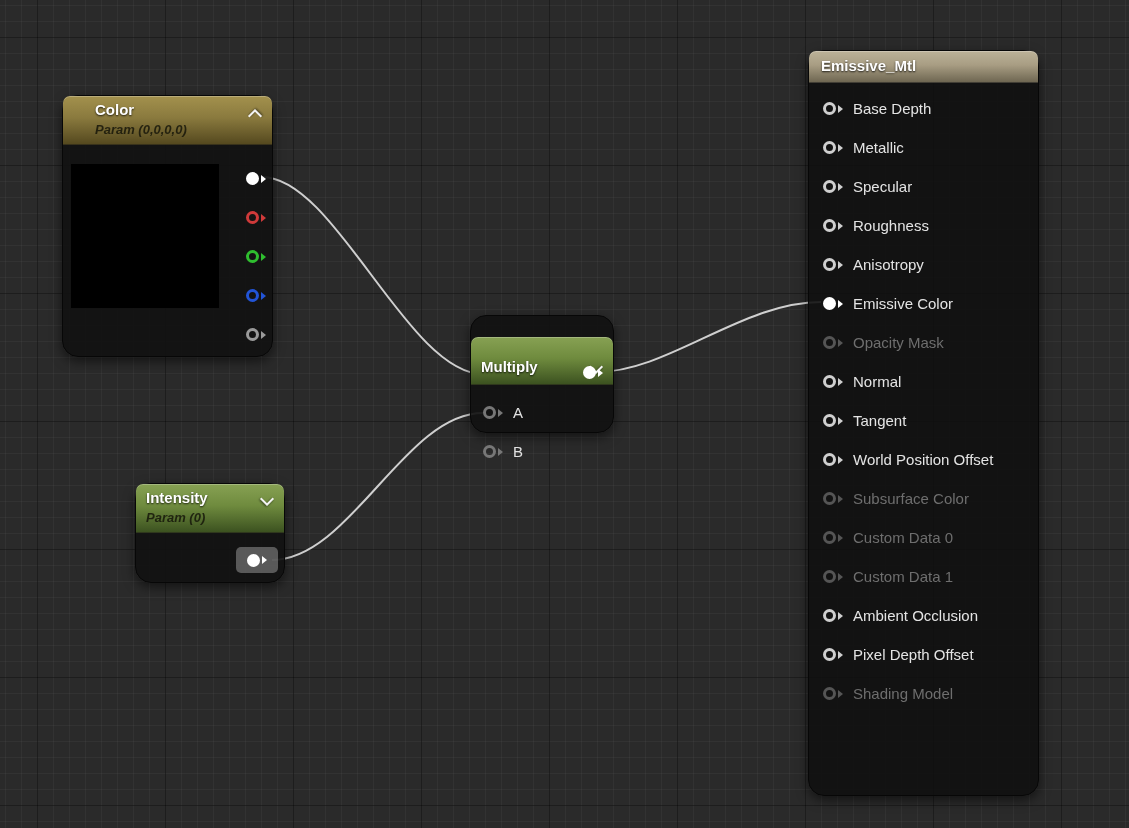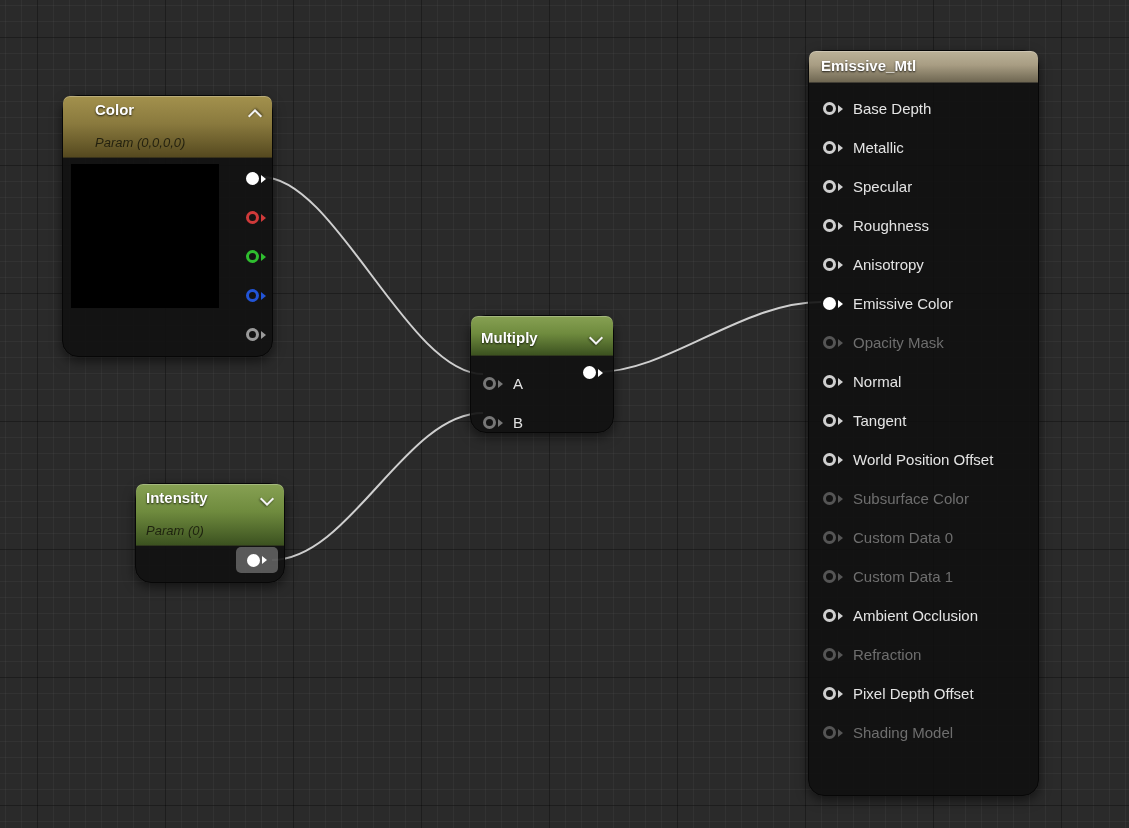--- a/index.html
+++ b/index.html
@@ -25,21 +25,21 @@
   .node-header{
     border-radius:7px 7px 0 0;padding:5px 10px 6px;
     display:flex;align-items:flex-start;justify-content:space-between;
     border-bottom:1px solid rgba(0,0,0,0.65);
     box-shadow:inset 0 1px 0 rgba(255,255,255,0.25);
   }
   .hdr-gold{background:linear-gradient(var(--gold-hi,#a3914d) 0%, #8a7a3e 45%, #55491f 100%);padding-left:32px;}
   .hdr-green{background:linear-gradient(var(--green-hi,#87a153) 0%, #6f8b3e 45%, #3c5220 100%);}
   .hdr-tan{background:linear-gradient(var(--tan-hi,#bcb298) 0%, #a89d83 45%, #6f6752 100%);}
   .node-title{font-size:15px;font-weight:bold;color:#ffffff;text-shadow:0 1px 2px rgba(0,0,0,0.8);line-height:18px;}
-  .node-subtitle{font-size:13px;font-style:italic;color:rgba(20,20,8,0.82);line-height:16px;margin-top:16px;}
+  .node-subtitle{font-size:13px;font-style:italic;color:rgba(20,20,8,0.82);line-height:16px;margin-top:3px;font-weight:bold;}
 
   .chev{display:inline-block;width:8px;height:8px;border-right:2.5px solid #f2f2f2;border-bottom:2.5px solid #f2f2f2;
         filter:drop-shadow(0 1px 1px rgba(0,0,0,0.6));}
   .chev.down{transform:rotate(45deg);margin-top:3px;}
   .chev.up{transform:rotate(-135deg);margin-top:8px;}
   .chev-btn{background:none;border:none;padding:2px 2px;cursor:pointer;margin-left:8px;}
 
   
   .pin-wrap{display:flex;align-items:center;}
   .pc{box-sizing:border-box;width:13px;height:13px;border-radius:50%;border:3px solid #cfcfcf;background:transparent;display:inline-block;flex:0 0 auto;}
@@ -50,21 +50,21 @@
   .dim .pa{border-left-color:#777;}
 
   
   .node-color{left:62px;top:95px;width:209px;height:260px;}
   .color-preview{position:absolute;left:8px;top:68px;width:146px;height:142px;background:var(--preview,#000);border:1px solid #000;}
   .color-pins{position:absolute;top:63px;right:6px;}
   .pin-out-row{height:39px;display:flex;align-items:center;justify-content:flex-end;}
 
   
   .node-multiply{left:470px;top:315px;width:142px;height:116px;}
-  .node-multiply .node-header{padding:12px 10px 7px;align-items:center;}
+  .node-multiply .node-header{padding:20px 10px 7px;align-items:center;margin-top:21px;}
   .mul-rows{padding:8px 0 0 12px;}
   .mul-row{height:39px;display:flex;align-items:center;}
   .mul-label{font-size:15px;color:#e2e2e2;margin-left:10px;}
   .mul-out{position:absolute;right:10px;top:50px;}
 
   
   .node-intensity{left:135px;top:483px;width:148px;height:98px;}
   .pin-hilite{position:absolute;right:6px;bottom:9px;width:42px;height:26px;background:rgba(205,205,205,0.38);
               border-radius:5px;display:flex;align-items:center;justify-content:center;}
 
@@ -273,27 +273,20 @@
           </span>
           <span class="mat-label">Custom Data 1</span>
         </div>
         <div class="mat-row">
           <span class="pin-wrap">
             <span class="pc"></span>
             <span class="pa"></span>
           </span>
           <span class="mat-label">Ambient Occlusion</span>
         </div>
-        <div class="mat-row disabled">
-          <span class="pin-wrap">
-            <span class="pc"></span>
-            <span class="pa"></span>
-          </span>
-          <span class="mat-label">Refraction</span>
-        </div>
         <div class="mat-row">
           <span class="pin-wrap">
             <span class="pc"></span>
             <span class="pa"></span>
           </span>
           <span class="mat-label">Pixel Depth Offset</span>
         </div>
         <div class="mat-row disabled">
           <span class="pin-wrap">
             <span class="pc"></span>

